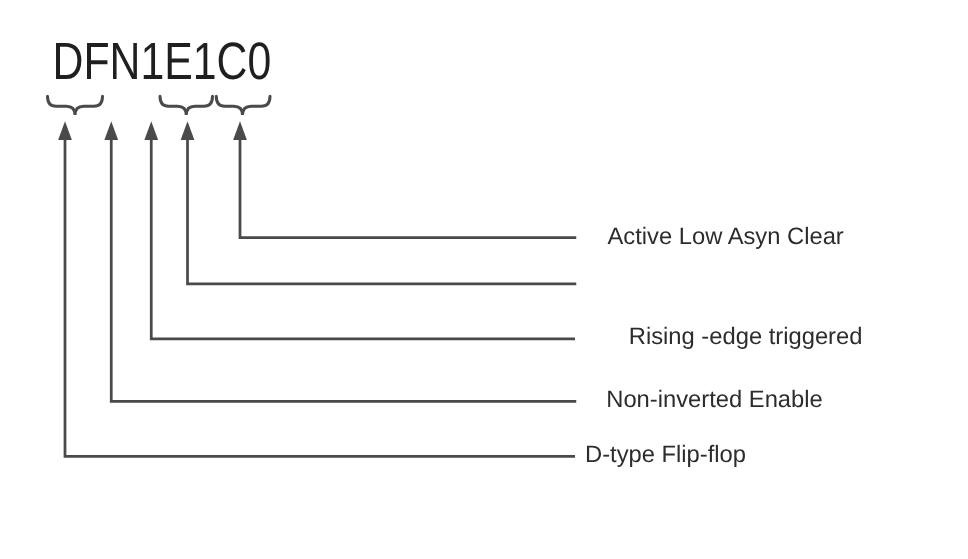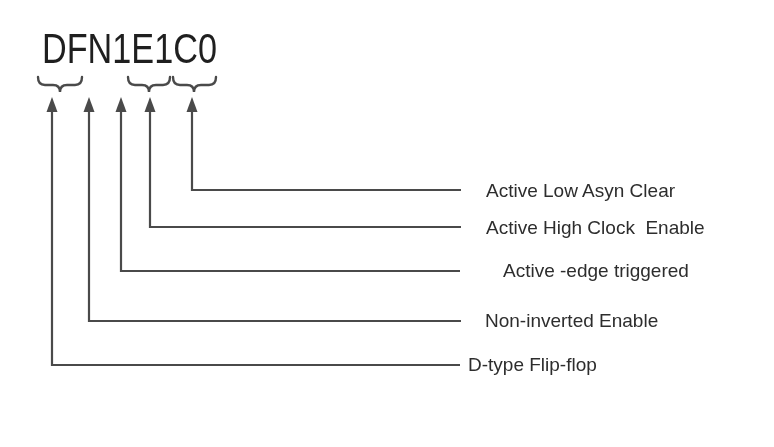--- a/index.html
+++ b/index.html
@@ -89,21 +89,20 @@
     </g>
 
     <g>
       <polygon class="head" points="192,97 186.5,112 197.5,112"></polygon>
       <path class="stroke" d="M 192 108 L 192 190 L 461 190"></path>
     </g>
   </svg>
 
   <div class="label" style="left:486px; top:190px">Active Low Asyn Clear</div>
 
-  <div class="label" style="left:486px; top:227px">Active High Clock  Enable</div>
 
-  <div class="label" style="left:503px; top:270px">Active -edge triggered</div>
+  <div class="label" style="left:503px; top:270px">Rising -edge triggered</div>
 
   <div class="label" style="left:485px; top:320px">Non-inverted Enable</div>
 
   <div class="label" style="left:468px; top:364px">D-type Flip-flop</div>
 
 </div>
 
 </body></html>

